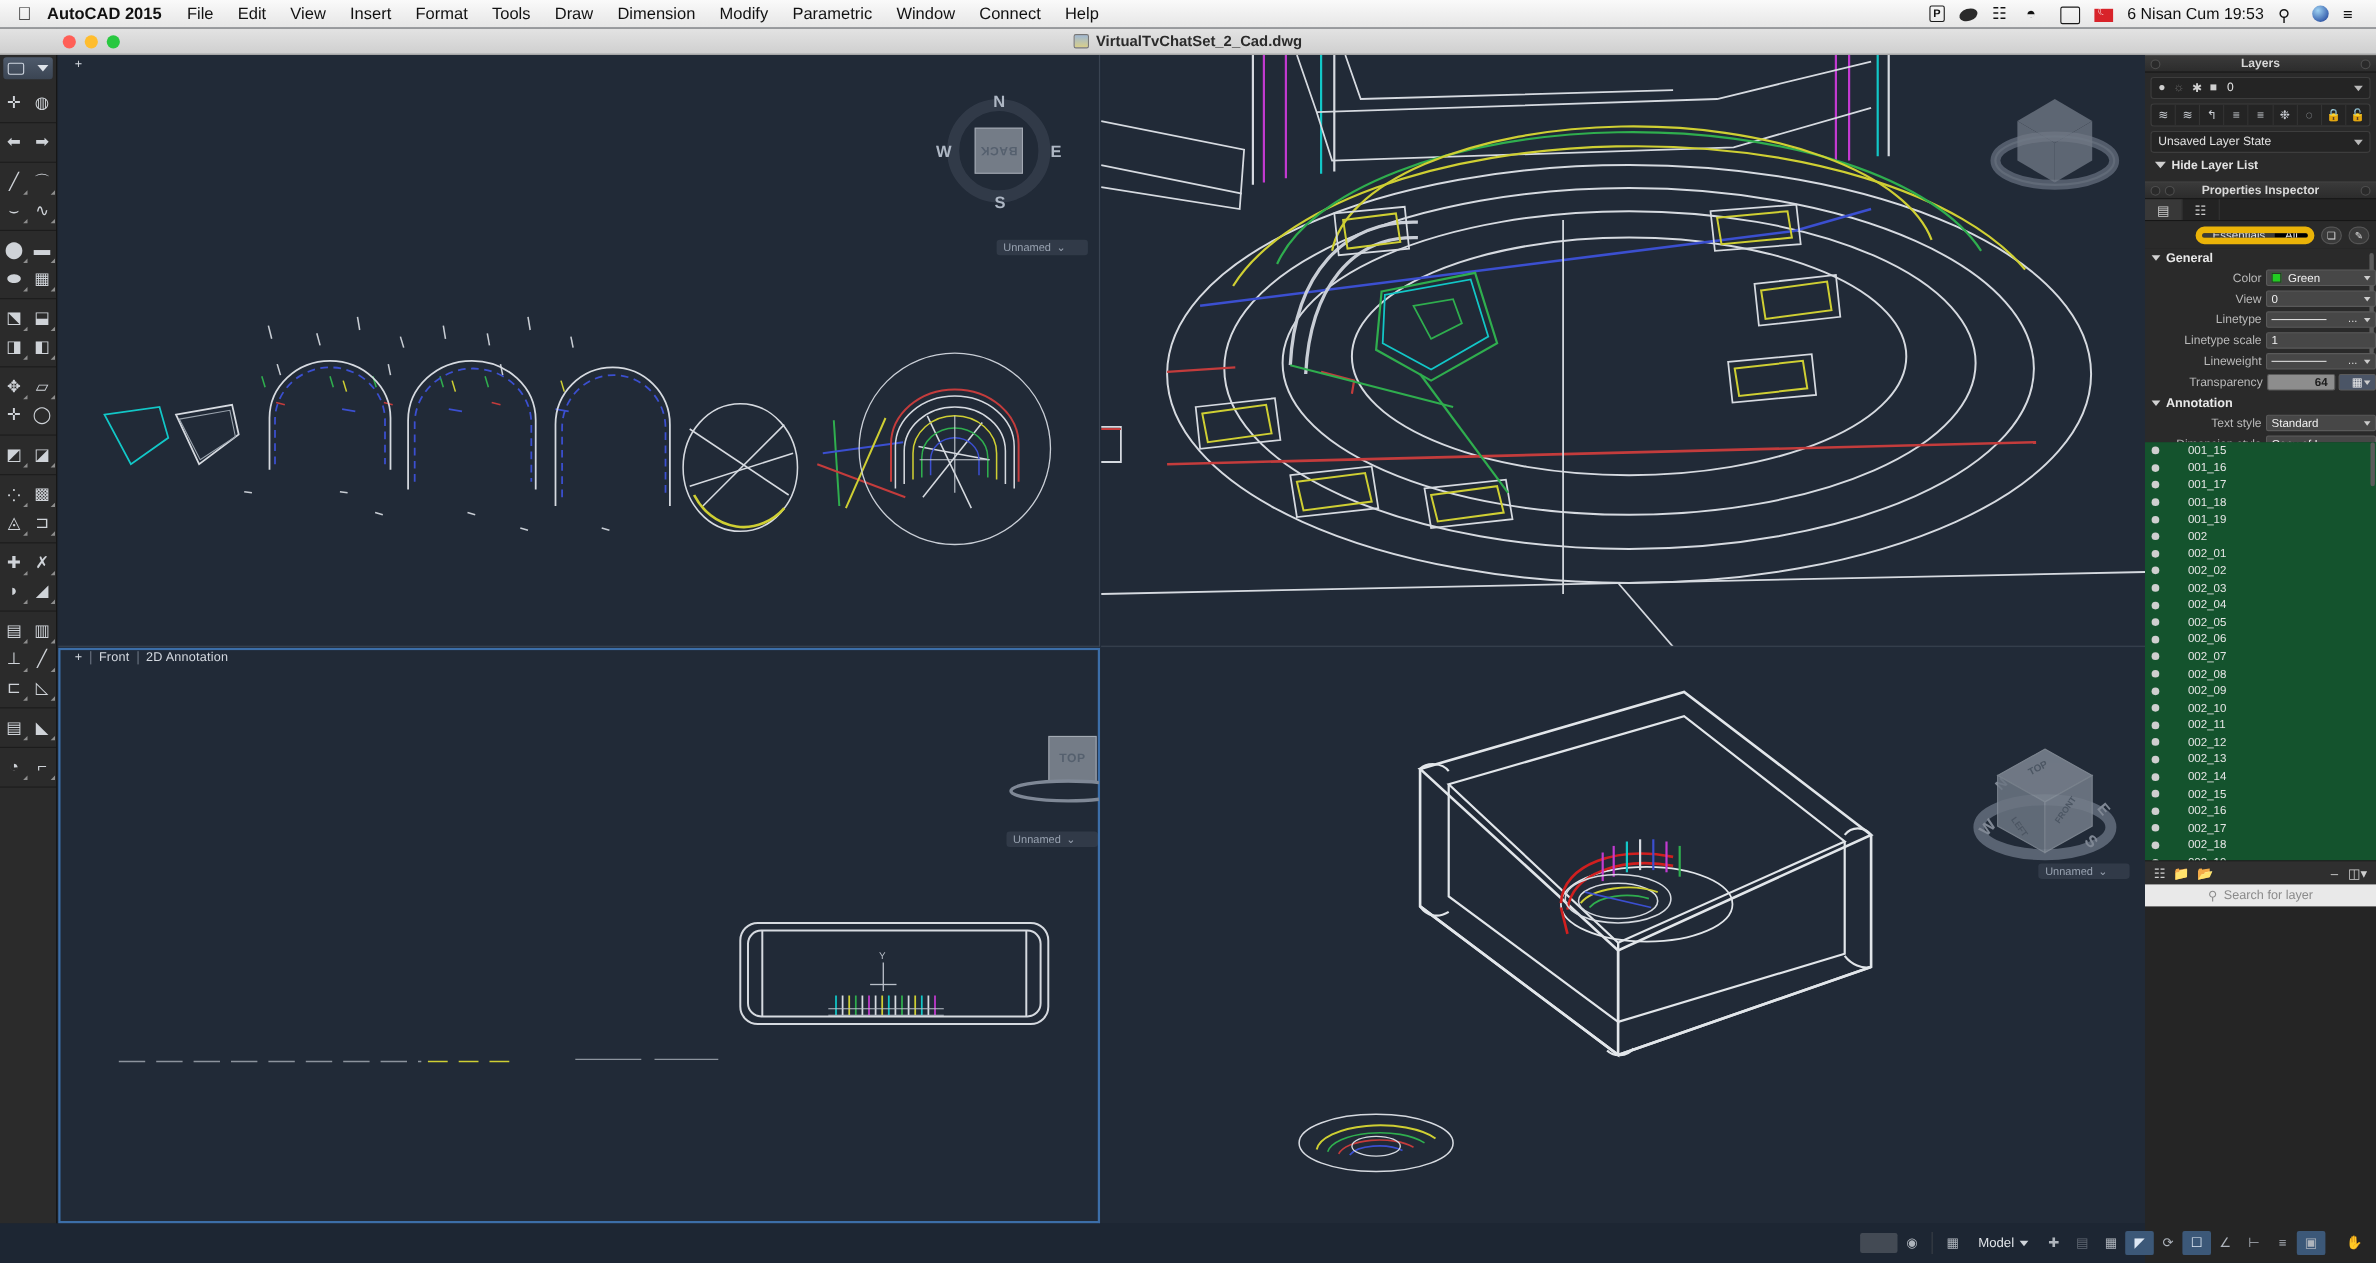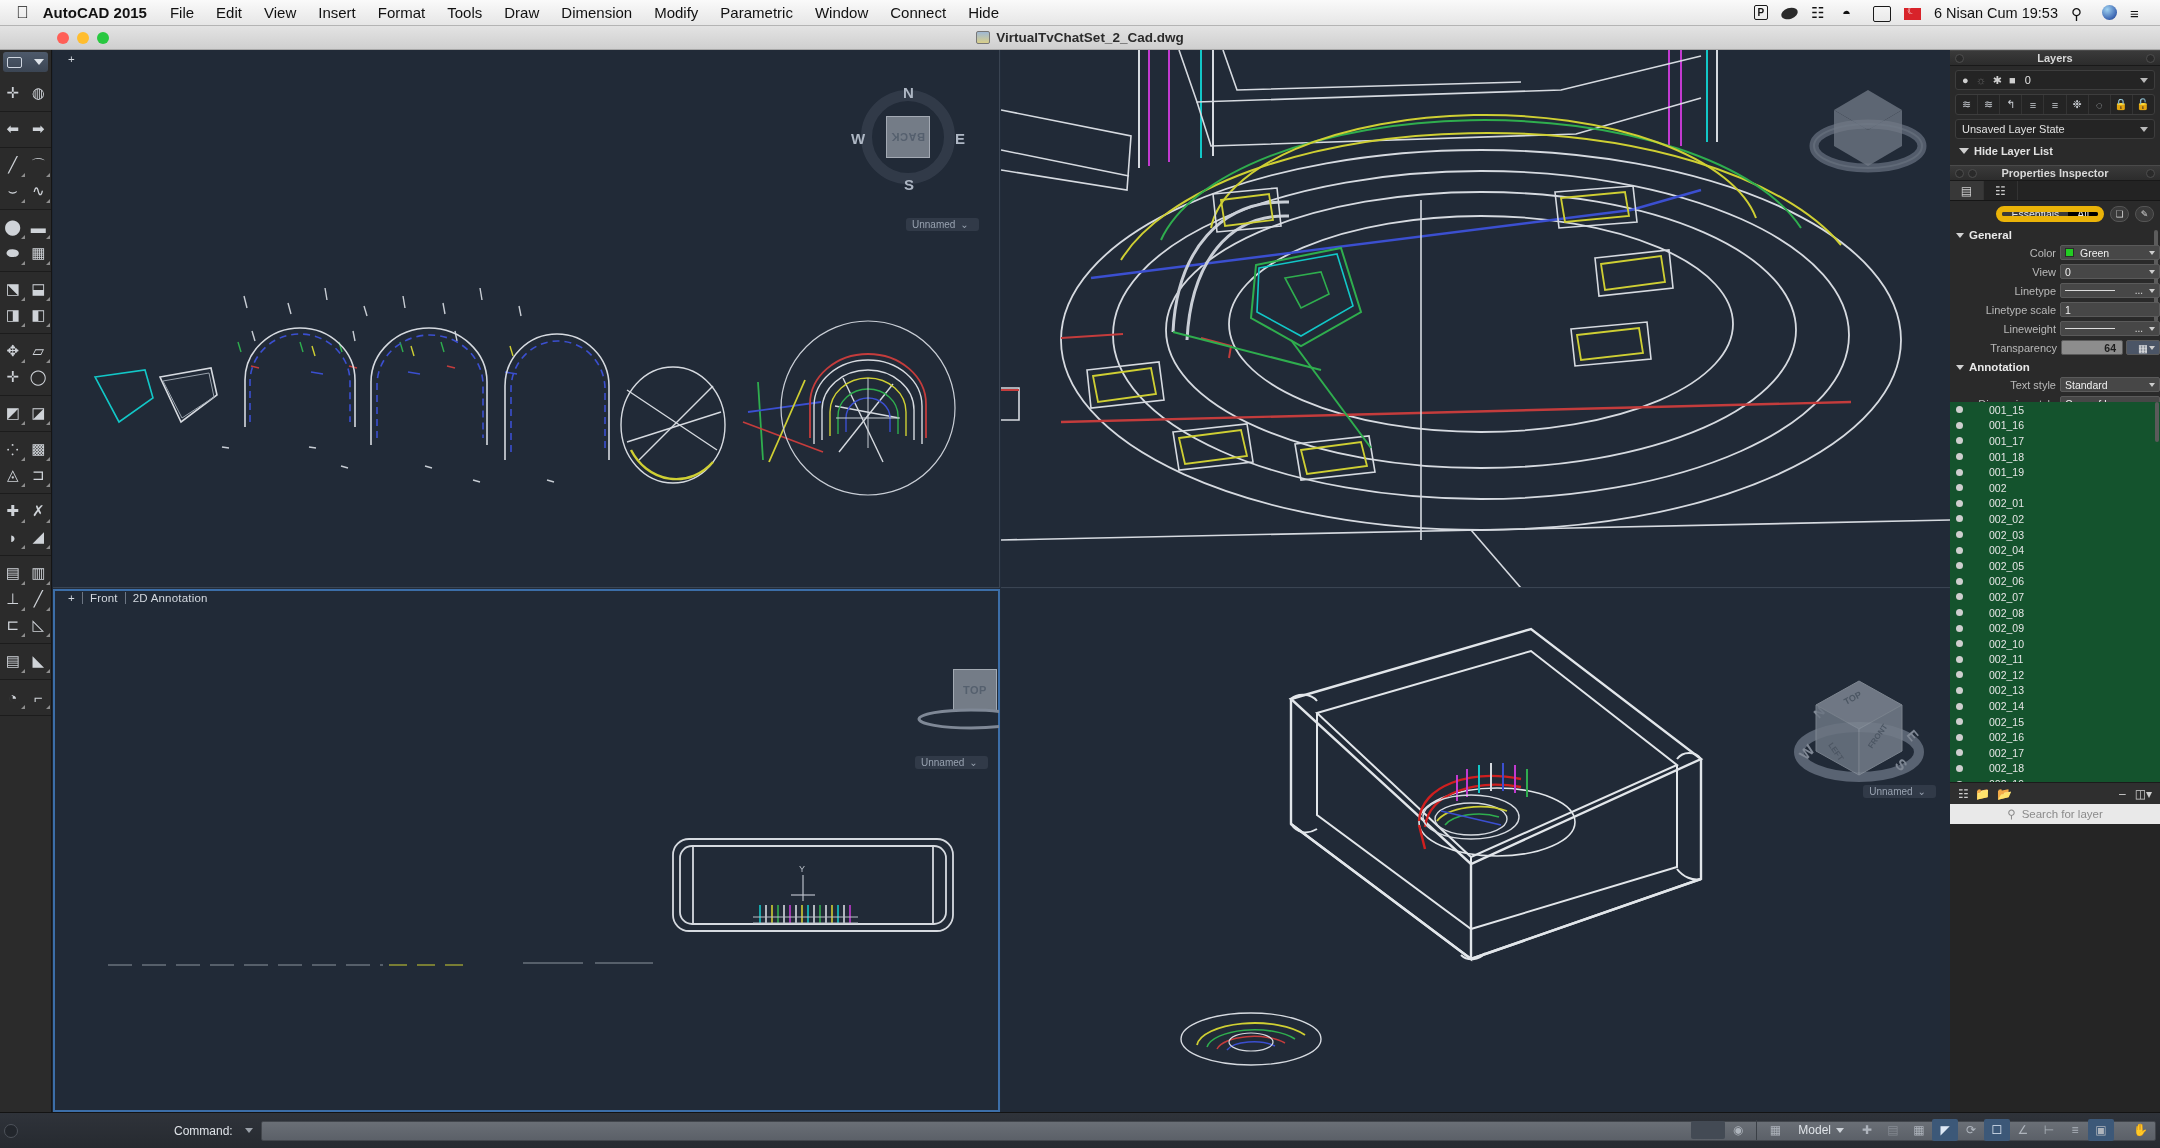--- a/index.html
+++ b/index.html
@@ -105,21 +105,21 @@
     border:11px solid rgba(160,172,190,.13);
   }
   .vc-dir { position:absolute; color:#aeb7c4; font-size:15px; font-weight:bold; }
   .vc-face {
     position:absolute; background:rgba(185,192,202,.55); border:1px solid rgba(210,216,224,.5);
     display:flex; align-items:center; justify-content:center;
     font-size:11px; color:#55606e; font-weight:bold; letter-spacing:.5px;
   }
   .vc-named {
     position:absolute; font-size:10px; color:#98a2b0;
-    background:rgba(120,132,150,.18); border-radius:3px; padding:1px 10px 1px 6px;
+    background:rgba(120,132,150,.18); border-radius:3px; padding:1px 20px 1px 6px;
     white-space:nowrap;
   }
   .vc-named:after{ content:"⌄"; margin-left:5px; }
 
   
   #right { position:absolute; left:1950px; top:0; width:210px; height:1098px; background:#252525; }
   .dock-title {
     height:16px; background:linear-gradient(#3a3a3a,#2c2c2c);
     border-top:1px solid #4a4a4a; border-bottom:1px solid #191919;
     display:flex; align-items:center; justify-content:center;
@@ -234,21 +234,21 @@
   <span class="mi">View</span>
   <span class="mi">Insert</span>
   <span class="mi">Format</span>
   <span class="mi">Tools</span>
   <span class="mi">Draw</span>
   <span class="mi">Dimension</span>
   <span class="mi">Modify</span>
   <span class="mi">Parametric</span>
   <span class="mi">Window</span>
   <span class="mi">Connect</span>
-  <span class="mi">Hide</span>
+  <span class="mi">Help</span>
   <span class="spacer"></span>
   <span class="status">
     <span class="sicon ic-p">P</span>
     <span class="sicon ic-ellipse"></span>
     <span class="sicon ic-bt">☷</span>
     <span class="sicon ic-wifi">◓</span>
     <span class="sicon ic-airplay"></span>
     <span class="sicon ic-flag"></span>
     <span class="clock">6 Nisan Cum  19:53</span>
     <span class="sicon ic-search">⚲</span>
@@ -1012,26 +1012,20 @@
         <span>◫▾</span>
       </span>
     </div>
 
     <div class="searchbar">
       <span>⚲</span>
       <span>Search for layer</span>
     </div>
   </div>
 
-  <div id="cmdline">
-    <span class="grip"></span>
-    <span class="clabel">Command:</span>
-    <span class="ccv"></span>
-    <span class="cinput" title=""></span>
-  </div>
 
   <div id="statusright">
     <span class="sb" style="background:#434a54;width:34px;height:18px;border-radius:2px;"></span>
     <span class="sb">◉</span>
     <span class="sep"></span>
     <span class="sb">▦</span>
     <span class="modelchip">
       <span>Model</span>
       <span class="cv"></span>
     </span>

